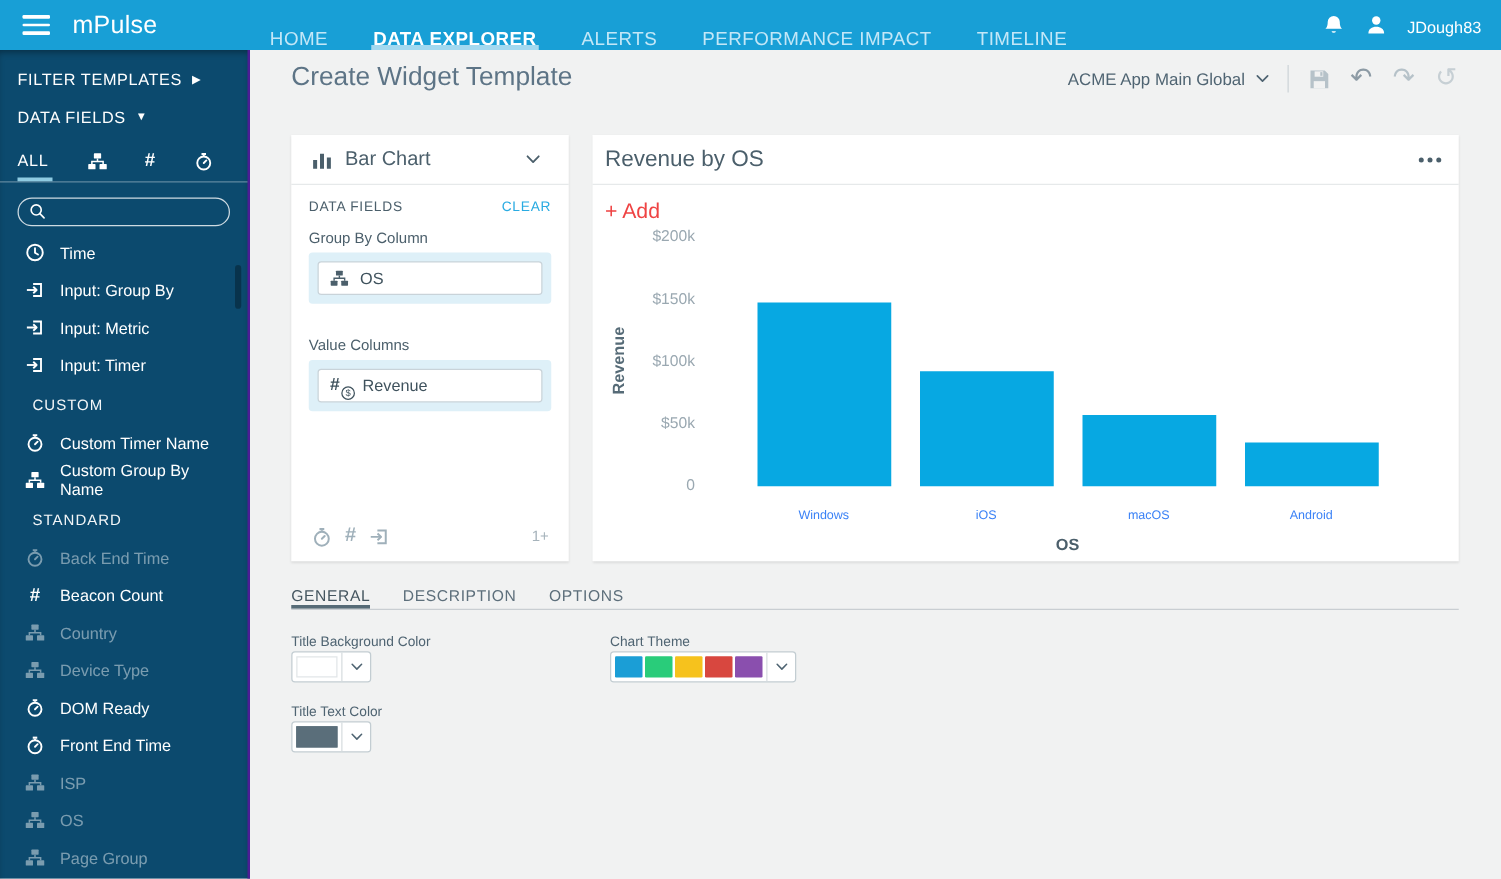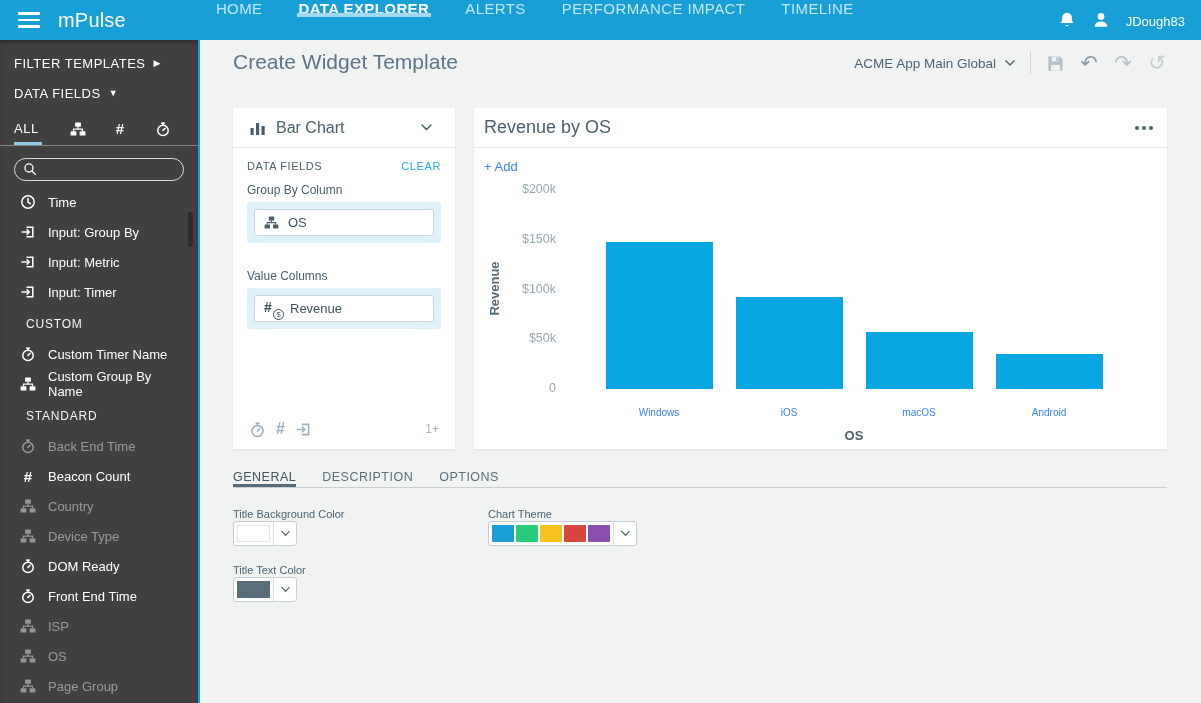--- a/index.html
+++ b/index.html
@@ -5,30 +5,30 @@
   * { margin:0; padding:0; box-sizing:border-box; }
   html,body { width:1201px; height:703px; overflow:hidden; }
   body { font-family:"Liberation Sans", sans-serif; background:#f1f2f2; position:relative; }
   .app { position:absolute; inset:0; width:1201px; height:703px; }
 
   
   .topbar { position:absolute; left:0; top:0; width:1201px; height:40px; background:#189fd6; display:flex; align-items:center; color:#fff; }
   .burger { width:22px; height:16px; margin-left:18px; display:flex; flex-direction:column; justify-content:space-between; cursor:pointer; }
   .burger span { display:block; height:2.6px; background:#fff; border-radius:1px; }
   .logo { font-size:20px; font-weight:400; margin-left:18px; letter-spacing:.2px; }
-  .nav { display:flex; align-items:flex-start; height:40px; margin-left:90px; gap:36px; }
+  .nav { display:flex; align-items:flex-end; height:40px; margin-left:90px; gap:36px; }
   .nav a { display:flex; align-items:center; color:#c3e7f7; font-size:15px; letter-spacing:.4px; text-decoration:none; position:relative; cursor:pointer; }
   .nav a.active { color:#fff; font-weight:700; }
   .nav a.active::after { content:""; position:absolute; left:-2px; right:-2px; bottom:0; height:4px; background:#a3d9f0; }
   .top-right { margin-left:auto; display:flex; align-items:flex-end; gap:16px; margin-right:16px; }
   .top-right .ic { width:18px; height:18px; color:#fff; }
   .username { font-size:13px; color:#fff; }
 
   
-  .sidebar { position:absolute; left:0; top:40px; width:200px; height:663px; background:#404040; color:#fff; border-right:2px solid #0ea5e9; box-shadow:inset 0 4px 5px -2px rgba(0,0,0,.35); }
+  .sidebar { position:absolute; left:0; top:40px; width:200px; height:663px; background:#0c4a6e; color:#fff; border-right:2px solid #4c1d95; box-shadow:inset 0 4px 5px -2px rgba(0,0,0,.35); }
   .sb-row { display:flex; align-items:center; gap:8px; padding:0 14px; height:30px; font-size:13px; letter-spacing:.5px; cursor:pointer; }
   .sb-sec { margin-top:8px; }
   .tri { font-size:9px; line-height:1; }
   .sb-tabs { display:flex; align-items:center; height:34px; margin-top:4px; border-bottom:1px solid rgba(255,255,255,.35); padding:0 14px; gap:0; }
   .sb-tab { flex:1; display:flex; justify-content:flex-start; align-items:center; height:100%; position:relative; cursor:pointer; font-size:13px; letter-spacing:.5px; }
   .sb-tab + .sb-tab { justify-content:center; }
   .sb-tab.active::after { content:""; position:absolute; left:0; bottom:0; width:28px; height:3px; background:#8ecbe2; }
   .sb-tab .ic { width:16px; height:16px; color:#fff; }
   .hashg { font-weight:700; font-size:15px; }
   .searchwrap { position:relative; margin:12px 14px 6px 14px; }
@@ -75,21 +75,21 @@
   .dollarhash { position:relative; width:17px; height:17px; }
   .dh-hash { font-size:14px; font-weight:700; color:#3f525d; line-height:15px; }
   .dh-circ { position:absolute; right:-3px; bottom:-3px; width:11px; height:11px; border:1.2px solid #3f525d; border-radius:50%; background:#fff; font-size:7.5px; line-height:9px; text-align:center; color:#3f525d; }
 
   
   .ccard { left:274px; top:68px; width:693px; height:341px; }
   .ccard-head { height:40px; border-bottom:1px solid #e6e9ea; display:flex; align-items:center; padding:0 14px 0 10px; }
   .ctitle { font-size:18px; color:#4b5f6b; }
   .dots { margin-left:auto; display:flex; gap:3px; cursor:pointer; }
   .dots i { width:4px; height:4px; border-radius:50%; background:#4b5f6b; }
-  .addlink { position:absolute; left:10px; top:51px; font-size:13px; color:#3b82f6; cursor:pointer; }
+  .addlink { position:absolute; left:10px; top:51px; font-size:17px; color:#ef4444; cursor:pointer; }
   .yticks { position:absolute; left:0; top:82px; width:82px; height:199px; }
   .ytick { position:absolute; right:0; font-size:12.5px; color:#9aa8b1; white-space:nowrap; }
   .ylab { position:absolute; top:172px; left:-78px; width:199px; height:17px; text-align:center; transform:rotate(-90deg); font-size:13px; font-weight:700; color:#566b77; }
   .bars { position:absolute; left:120px; top:82px; width:520px; height:199px; display:flex; }
   .slot { flex:1; display:flex; align-items:flex-end; justify-content:center; }
   .bar { width:107px; }
   .xlabels { position:absolute; left:120px; top:299px; width:520px; display:flex; }
   .xlab { flex:1; text-align:center; font-size:10px; color:#3b82f6; }
   .xaxis-title { position:absolute; left:120px; top:320px; width:520px; text-align:center; font-size:13px; font-weight:700; color:#4b5f6b; }
 

